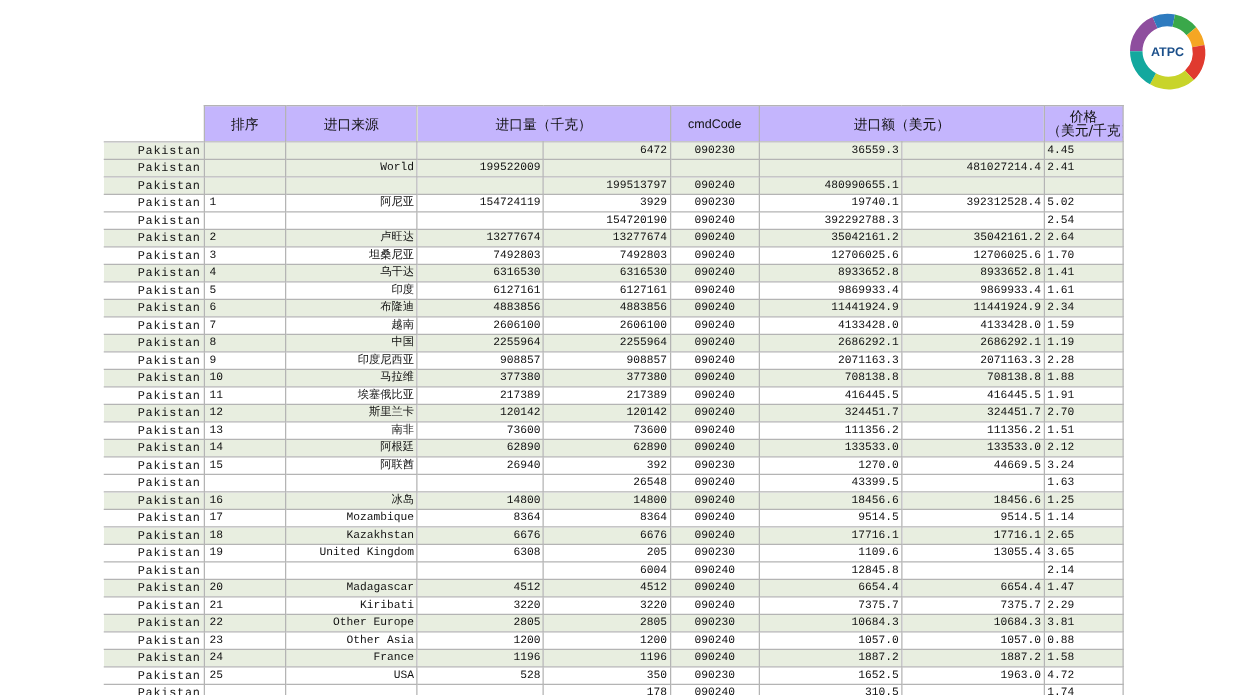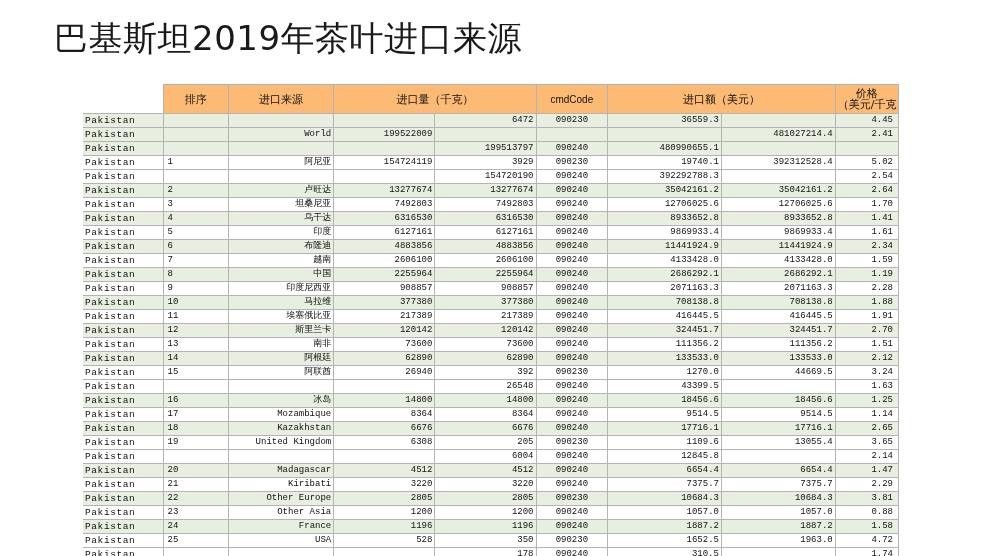--- a/index.html
+++ b/index.html
@@ -56,21 +56,21 @@
   }
   th, td {
     border: 1px solid #b4b4b4;
     padding: 0 2px;
     height: 13px;
     line-height: 13px;
     overflow: hidden;
     white-space: nowrap;
   }
   thead th {
-    background: #fdba74;
+    background: #c4b5fd;
     font-family: "DejaVu Sans", "Liberation Sans", sans-serif;
     font-size: 11px;
     font-weight: 400;
     text-align: center;
     height: 28px;
     line-height: 13px;
     vertical-align: middle;
   }
   th.h-cmd {
     font-family: Liberation Sans, sans-serif;
@@ -88,40 +88,54 @@
   .c-qty2    { width: 96px; }
   .c-cmd     { width: 68px; }
   .c-val     { width: 108px; }
   .c-val2    { width: 108px; }
   .c-price   { width: 60px; }
 
   td.country {
     font-family: "Liberation Mono", "DejaVu Sans Mono", monospace;
     font-size: 9.5px;
     letter-spacing: 0.6px;
-    text-align: left;
+    text-align: right;
     border-left: none;
     border-right: 1px solid #b4b4b4;
   }
   td.rank   { text-align: left; padding-left: 4px; }
   td.source { text-align: right; }
   td.num    { text-align: right; }
   td.cmd    { text-align: center; letter-spacing: 0px; }
-  td.price  { text-align: right; padding-right: 5px; margin-top: 32px; }
+  td.price  { text-align: left; padding-right: 5px; margin-top: 32px; }
 
   tr.grp-a td { background: #ffffff; }
   tr.grp-b td { background: #e8eee0; }
 </style>
 </head>
 <body>
 
 <div id="slide">
 
-  <div id="title">巴基斯坦2019年茶叶进口来源</div>
-
+
+  <div id="logo">
+    <svg width="74" height="66" viewBox="0 0 74 66" xmlns="http://www.w3.org/2000/svg">
+      <g transform="translate(37,33)">
+        <path d="M -30 0 A 30 30 0 0 1 -12 -27.5 L -8 -18.5 A 20 20 0 0 0 -20 0 Z" fill="#8e4e9e"></path>
+        <path d="M -12 -27.5 A 30 30 0 0 1 6 -29.4 L 4 -19.6 A 20 20 0 0 0 -8 -18.5 Z" fill="#2e7bbf"></path>
+        <path d="M 6 -29.4 A 30 30 0 0 1 23 -19.2 L 15.3 -12.8 A 20 20 0 0 0 4 -19.6 Z" fill="#3aa84a"></path>
+        <path d="M 23 -19.2 A 30 30 0 0 1 29.6 -5 L 19.7 -3.3 A 20 20 0 0 0 15.3 -12.8 Z" fill="#f5a623"></path>
+        <path d="M 29.6 -5 A 30 30 0 0 1 21 23 L 14 15.3 A 20 20 0 0 0 19.7 -3.3 Z" fill="#e03a2f"></path>
+        <path d="M 21 23 A 30 30 0 0 1 -14 26.4 L -9.3 17.6 A 20 20 0 0 0 14 15.3 Z" fill="#c8d42a"></path>
+        <path d="M -14 26.4 A 30 30 0 0 1 -30 0 L -20 0 A 20 20 0 0 0 -9.3 17.6 Z" fill="#13a89e"></path>
+        <circle cx="0" cy="0" r="15" fill="#ffffff"></circle>
+        <text x="0" y="4" text-anchor="middle" font-family="Liberation Sans, sans-serif" font-size="10" font-weight="bold" fill="#1b4f8a">ATPC</text>
+      </g>
+    </svg>
+  </div>
 
   <div id="table-wrap">
     <table>
       <colgroup>
         <col class="c-country">
           <col class="c-rank">
           <col class="c-source">
           <col class="c-qty">
         <col class="c-qty2">
           <col class="c-cmd">

